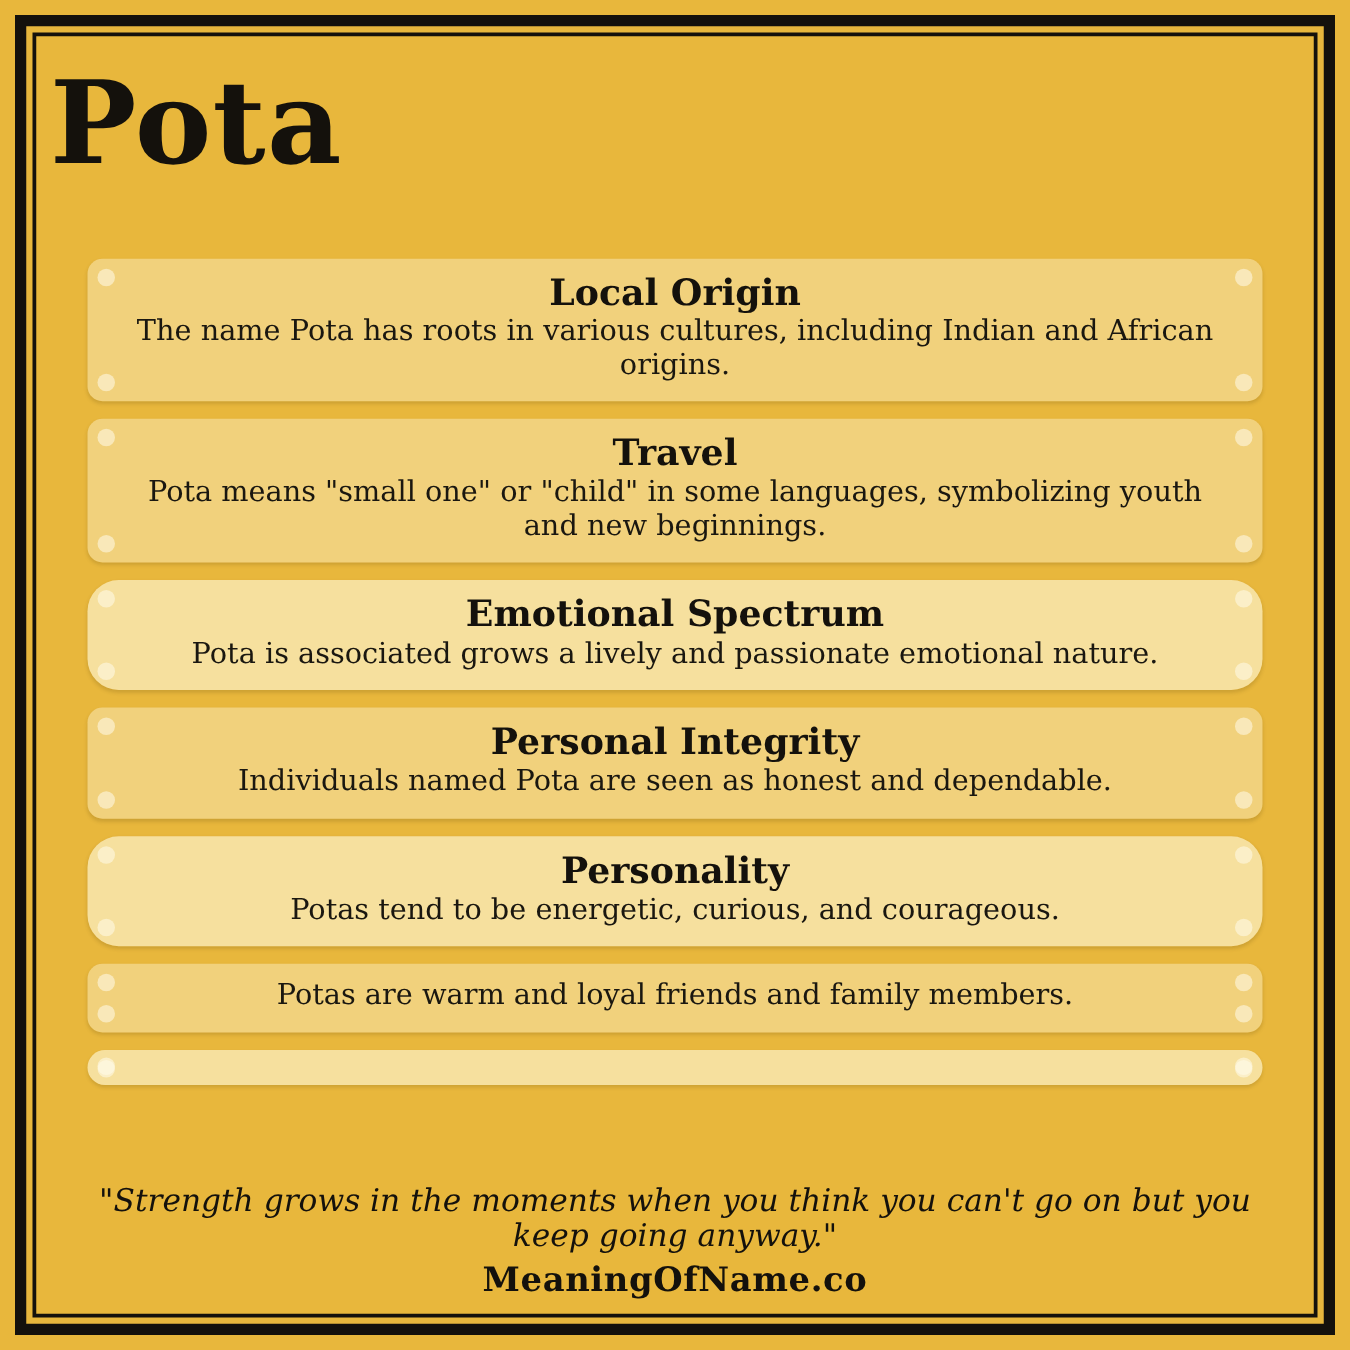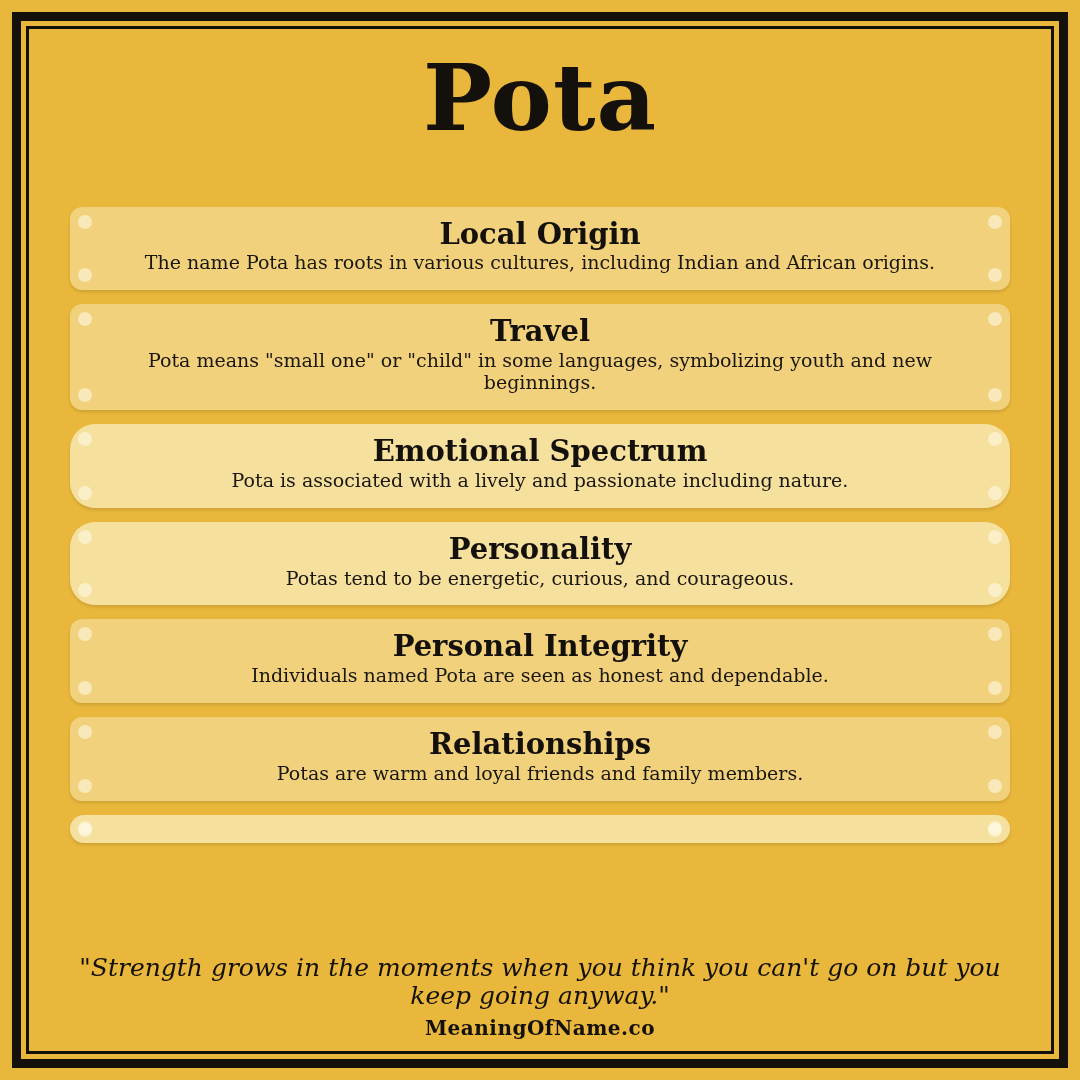--- a/index.html
+++ b/index.html
@@ -42,21 +42,21 @@
   .content {
     position: absolute;
     left: 40px;
     top: 34px;
     right: 40px;
     bottom: 34px;
     display: flex;
     flex-direction: column;
   }
   .title {
-    text-align: center;
+    text-align: left;
     font-size: 92px;
     font-weight: bold;
     color: #14110c;
     letter-spacing: 1px;
     line-height: 1.05;
     margin-top: 16px;
     margin-bottom: 4px;
   }
   .cards {
     margin-top: 56px;
@@ -102,38 +102,38 @@
   .card-title {
     text-align: center;
     font-size: 29px;
     font-weight: bold;
     color: #14110c;
     line-height: 1.1;
     margin-bottom: 2px;
   }
   .card-text {
     text-align: center;
-    font-size: 19px;
+    font-size: 23px;
     color: #1a1710;
     line-height: 1.15;
   }
   .footer {
     margin-top: auto;
     padding: 0 20px 6px 20px;
   }
   .quote {
     text-align: center;
     font-style: italic;
     font-size: 25px;
     color: #14110c;
     line-height: 1.12;
   }
   .brand {
     text-align: center;
-    font-size: 20px;
+    font-size: 27px;
     font-weight: bold;
     color: #14110c;
     margin-top: 6px;
     letter-spacing: 0.5px;
   }
 </style>
 </head>
 <body>
 
 <div class="poster">
@@ -157,41 +157,40 @@
         <span class="dot-bl"></span>
         <span class="dot-br"></span>
         <div class="card-title">Travel</div>
         <div class="card-text">Pota means "small one" or "child" in some languages, symbolizing youth and new beginnings.</div>
       </div>
 
       <div class="card alt">
         <span class="dot-bl"></span>
         <span class="dot-br"></span>
         <div class="card-title">Emotional Spectrum</div>
-        <div class="card-text">Pota is associated with a lively and passionate including nature.</div>
+        <div class="card-text">Pota is associated grows a lively and passionate emotional nature.</div>
+      </div>
+
+      <div class="card">
+        <span class="dot-bl"></span>
+        <span class="dot-br"></span>
+        <div class="card-title">Personal Integrity</div>
+        <div class="card-text">Individuals named Pota are seen as honest and dependable.</div>
       </div>
 
       <div class="card alt">
         <span class="dot-bl"></span>
         <span class="dot-br"></span>
         <div class="card-title">Personality</div>
         <div class="card-text">Potas tend to be energetic, curious, and courageous.</div>
       </div>
 
       <div class="card">
         <span class="dot-bl"></span>
         <span class="dot-br"></span>
-        <div class="card-title">Personal Integrity</div>
-        <div class="card-text">Individuals named Pota are seen as honest and dependable.</div>
-      </div>
-
-      <div class="card">
-        <span class="dot-bl"></span>
-        <span class="dot-br"></span>
-        <div class="card-title">Relationships</div>
         <div class="card-text">Potas are warm and loyal friends and family members.</div>
       </div>
 
       <div class="card alt">
         <span class="dot-bl"></span>
         <span class="dot-br"></span>
       </div>
 
     </div>
 

